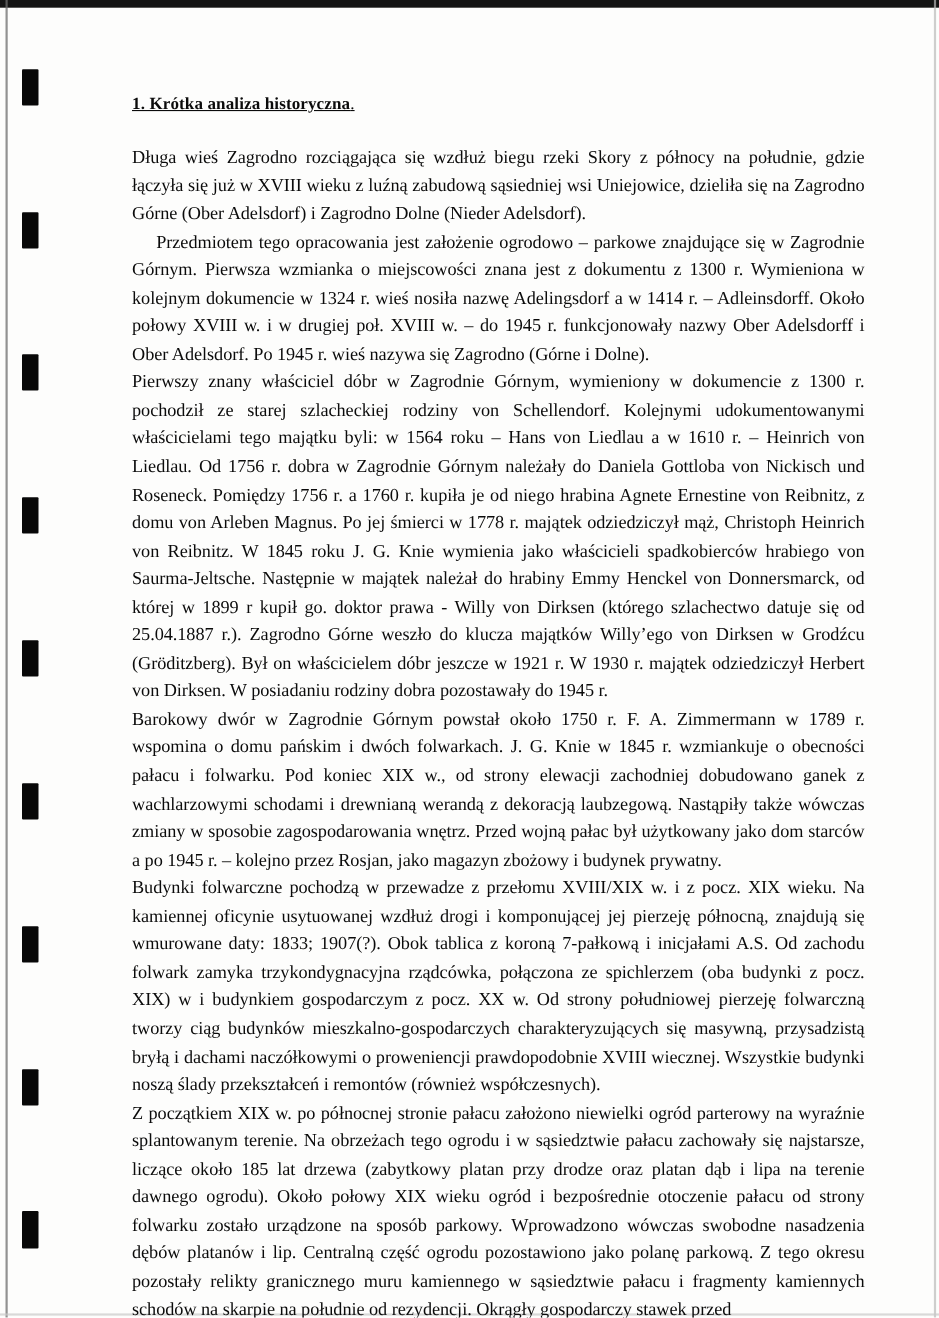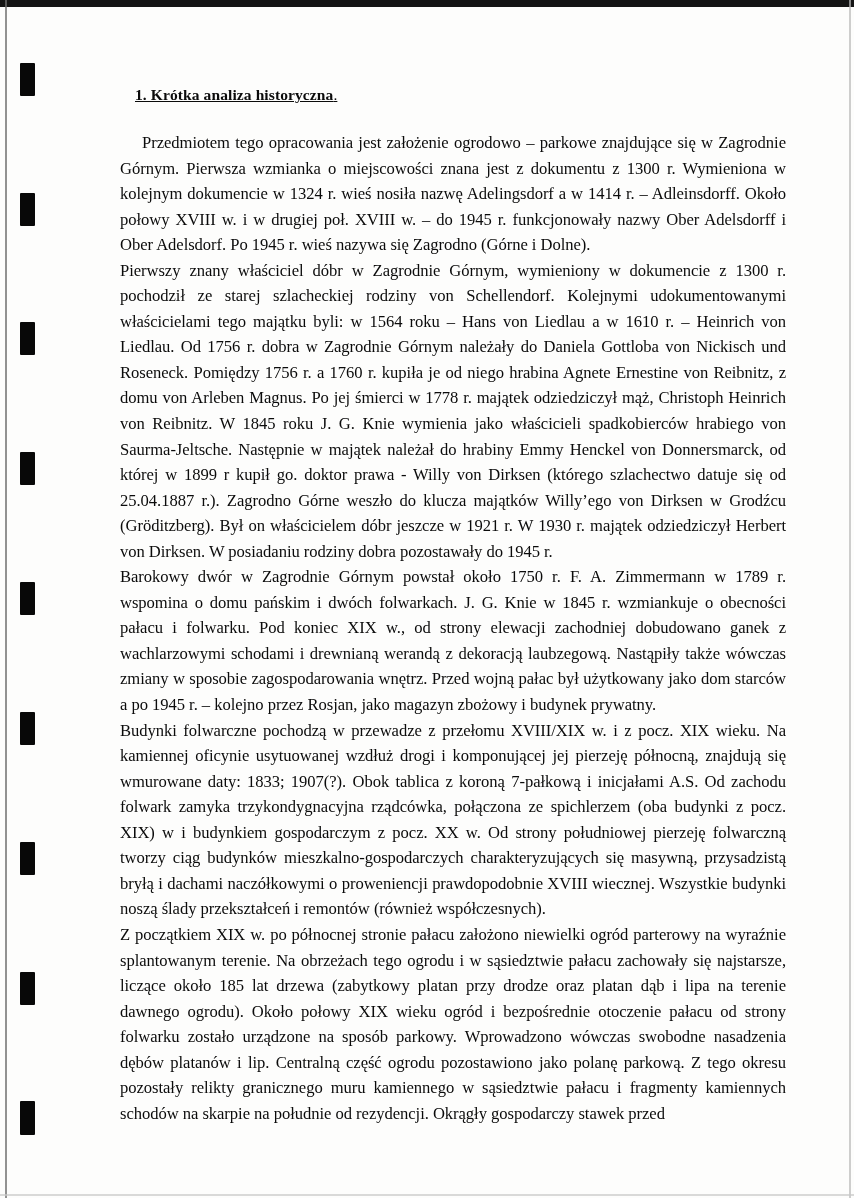--- a/index.html
+++ b/index.html
@@ -56,21 +56,21 @@
     position: absolute;
     left: 120px;
     top: 86px;
     width: 666px;
   }
   .doc-heading {
     font-size: 15.5px;
     font-weight: bold;
     text-decoration: underline;
     letter-spacing: .1px;
-    margin: 0 0 26px 15px;
+    margin: 0 0 26px 0;
     display: inline-block;
   }
   .doc-heading .trail {
     text-decoration: none;
     font-weight: normal;
   }
   .para {
     font-size: 16.6px;
     line-height: 25.55px;
     text-align: justify;
@@ -103,20 +103,21 @@
       <div class="punch-mark" style="top: 972px; height: 33px;"></div>
       <div class="punch-mark" style="top: 1101px; height: 34px;"></div>
     </div>
 
   <div class="content">
 
     <div class="doc-heading">
       <span>1. Krótka analiza historyczna</span><span class="trail">.</span>
     </div>
 
+    <p class="para">Długa wieś Zagrodno rozciągająca się wzdłuż biegu rzeki Skory z północy na południe, gdzie łączyła się już w XVIII wieku z luźną zabudową sąsiedniej wsi Uniejowice, dzieliła się na Zagrodno Górne (Ober Adelsdorf) i Zagrodno Dolne (Nieder Adelsdorf).</p>
     <p class="para indent">Przedmiotem tego opracowania jest założenie ogrodowo – parkowe znajdujące się w Zagrodnie Górnym. Pierwsza wzmianka o miejscowości znana jest z dokumentu z 1300 r. Wymieniona w kolejnym dokumencie w 1324 r. wieś nosiła nazwę Adelingsdorf a w 1414 r. – Adleinsdorff. Około połowy XVIII w. i w drugiej poł. XVIII w. –  do 1945 r.  funkcjonowały nazwy Ober Adelsdorff i Ober Adelsdorf. Po 1945 r. wieś nazywa się Zagrodno (Górne i Dolne).</p>
     <p class="para">Pierwszy znany właściciel dóbr w Zagrodnie Górnym, wymieniony w dokumencie z 1300 r. pochodził ze starej szlacheckiej rodziny von Schellendorf. Kolejnymi udokumentowanymi właścicielami tego majątku byli: w 1564 roku – Hans von Liedlau a w 1610 r. – Heinrich von Liedlau. Od 1756 r. dobra w Zagrodnie Górnym należały do Daniela Gottloba von Nickisch und Roseneck. Pomiędzy 1756 r. a 1760 r. kupiła je od niego hrabina Agnete Ernestine von Reibnitz, z domu von Arleben Magnus. Po jej śmierci w 1778 r. majątek odziedziczył mąż, Christoph Heinrich von Reibnitz. W 1845 roku J. G. Knie wymienia jako właścicieli spadkobierców hrabiego von Saurma-Jeltsche. Następnie w majątek należał do hrabiny Emmy Henckel von Donnersmarck, od której w 1899 r kupił go. doktor prawa  - Willy von Dirksen (którego szlachectwo datuje się od 25.04.1887 r.). Zagrodno Górne weszło do klucza majątków Willy’ego von Dirksen w Grodźcu (Gröditzberg). Był on właścicielem dóbr jeszcze w 1921 r. W 1930 r. majątek odziedziczył Herbert von Dirksen. W posiadaniu rodziny dobra pozostawały do 1945 r.</p>
     <p class="para">Barokowy dwór w Zagrodnie Górnym powstał około 1750 r. F. A. Zimmermann w 1789 r. wspomina o domu pańskim i dwóch folwarkach. J. G. Knie w 1845 r. wzmiankuje o obecności pałacu i folwarku. Pod koniec XIX w., od strony elewacji zachodniej dobudowano ganek z wachlarzowymi schodami i drewnianą werandą z dekoracją laubzegową. Nastąpiły także wówczas zmiany w sposobie zagospodarowania wnętrz. Przed wojną pałac był użytkowany jako dom starców a po 1945 r. – kolejno przez Rosjan, jako magazyn zbożowy i budynek prywatny.</p>
     <p class="para">Budynki folwarczne pochodzą w przewadze z przełomu XVIII/XIX w. i z pocz. XIX wieku. Na kamiennej oficynie usytuowanej wzdłuż drogi i komponującej jej pierzeję północną, znajdują się wmurowane daty: 1833; 1907(?). Obok tablica z koroną 7-pałkową i inicjałami A.S. Od zachodu folwark zamyka trzykondygnacyjna rządcówka, połączona ze spichlerzem (oba budynki z pocz. XIX) w i budynkiem gospodarczym z pocz. XX w. Od strony południowej pierzeję folwarczną tworzy ciąg budynków mieszkalno-gospodarczych charakteryzujących się masywną, przysadzistą bryłą i dachami naczółkowymi o proweniencji prawdopodobnie XVIII wiecznej. Wszystkie budynki noszą ślady przekształceń i remontów (również współczesnych).</p>
     <p class="para">Z początkiem XIX w. po północnej stronie pałacu założono niewielki ogród parterowy na wyraźnie splantowanym terenie. Na obrzeżach tego ogrodu i w sąsiedztwie pałacu zachowały się najstarsze, liczące około 185 lat drzewa (zabytkowy platan przy drodze oraz platan dąb i lipa na terenie dawnego ogrodu). Około połowy XIX wieku ogród i bezpośrednie otoczenie pałacu od strony folwarku zostało urządzone na sposób parkowy. Wprowadzono wówczas swobodne nasadzenia dębów platanów i lip. Centralną część ogrodu pozostawiono jako polanę parkową. Z tego okresu pozostały relikty granicznego muru kamiennego w sąsiedztwie pałacu i fragmenty kamiennych schodów na skarpie na południe od rezydencji. Okrągły gospodarczy stawek przed</p>
 
   </div>
 </div>
 
 </body></html>

